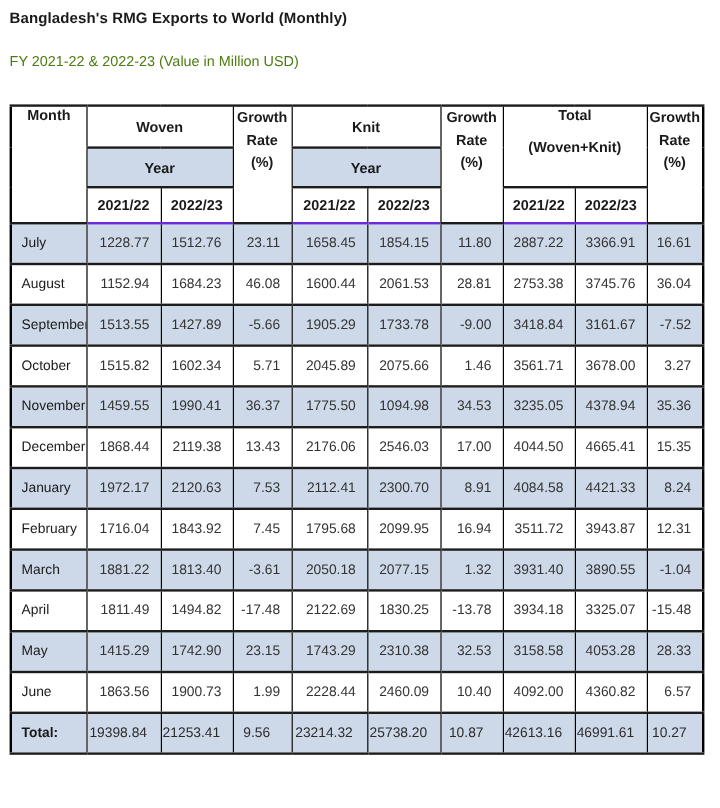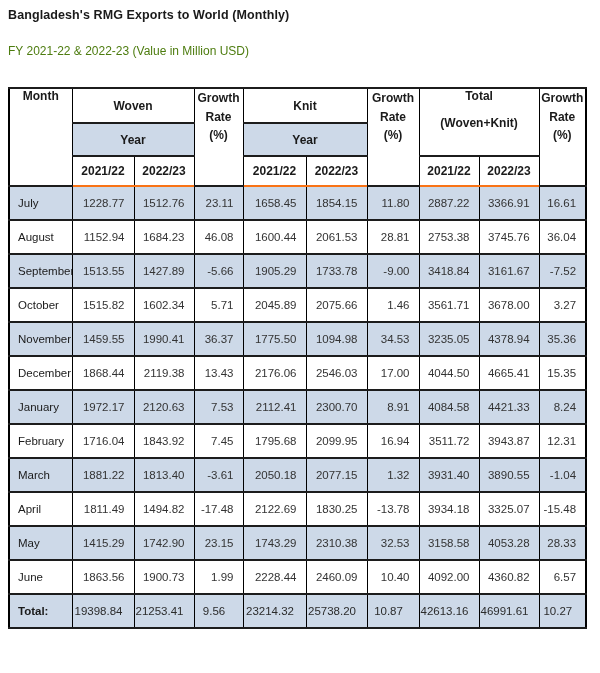--- a/index.html
+++ b/index.html
@@ -69,21 +69,21 @@
   }
   th.growth-head .wrap { display: inline-block; width: 42px; text-align: center; }
   th.total-head { vertical-align: top; padding-top: 8px; border-top: none; }
   th.total-head .l2 { margin-top: 13px; font-weight: bold; }
   th.year-cell {
     background: var(--band, #cdd9e8);
     vertical-align: middle;
     font-weight: bold;
   }
   th.yr { vertical-align: middle; }
-  thead tr.h3 th { border-bottom: 2px solid #f97316; margin-left: 36px; }
+  thead tr.h3 th { border-bottom: 2px solid #6d28d9; margin-left: 36px; }
   tbody td { height: 34px; vertical-align: middle; color: #333; }
   tbody td.month-cell {
     font-weight: normal;
     text-align: left;
     padding-left: 8px;
     color: #1a1a1a;
   }
   tbody td.num-cell { text-align: right; padding-right: 9px; }
   tbody tr.band td { background: var(--band, #cdd9e8); }
   tbody tr.total-row td { background: var(--band, #cdd9e8); }

